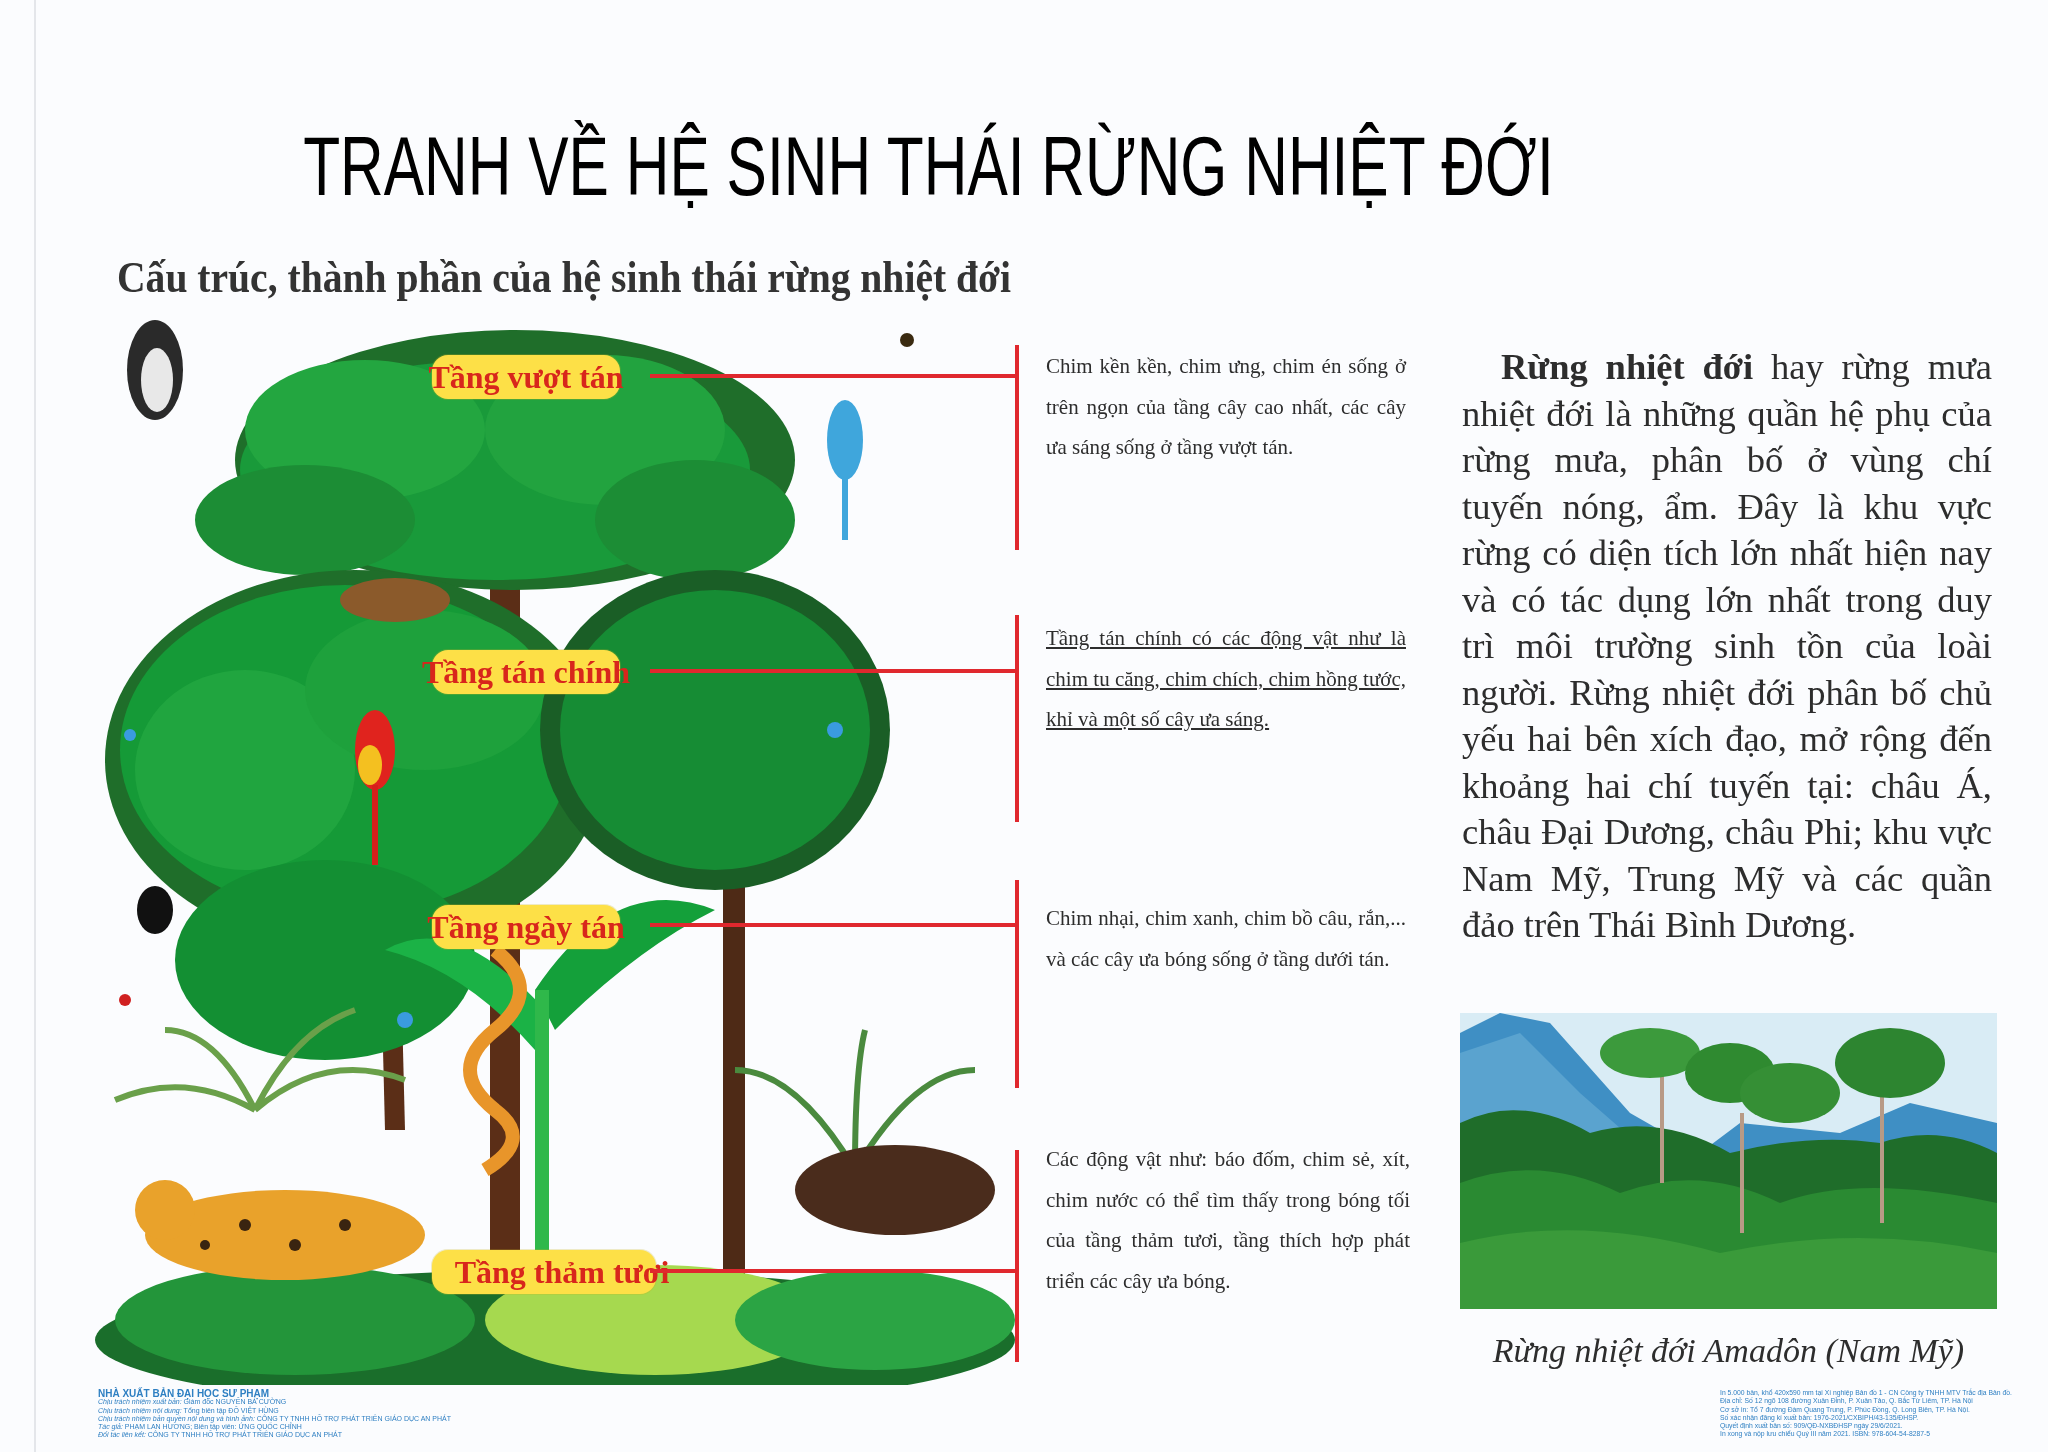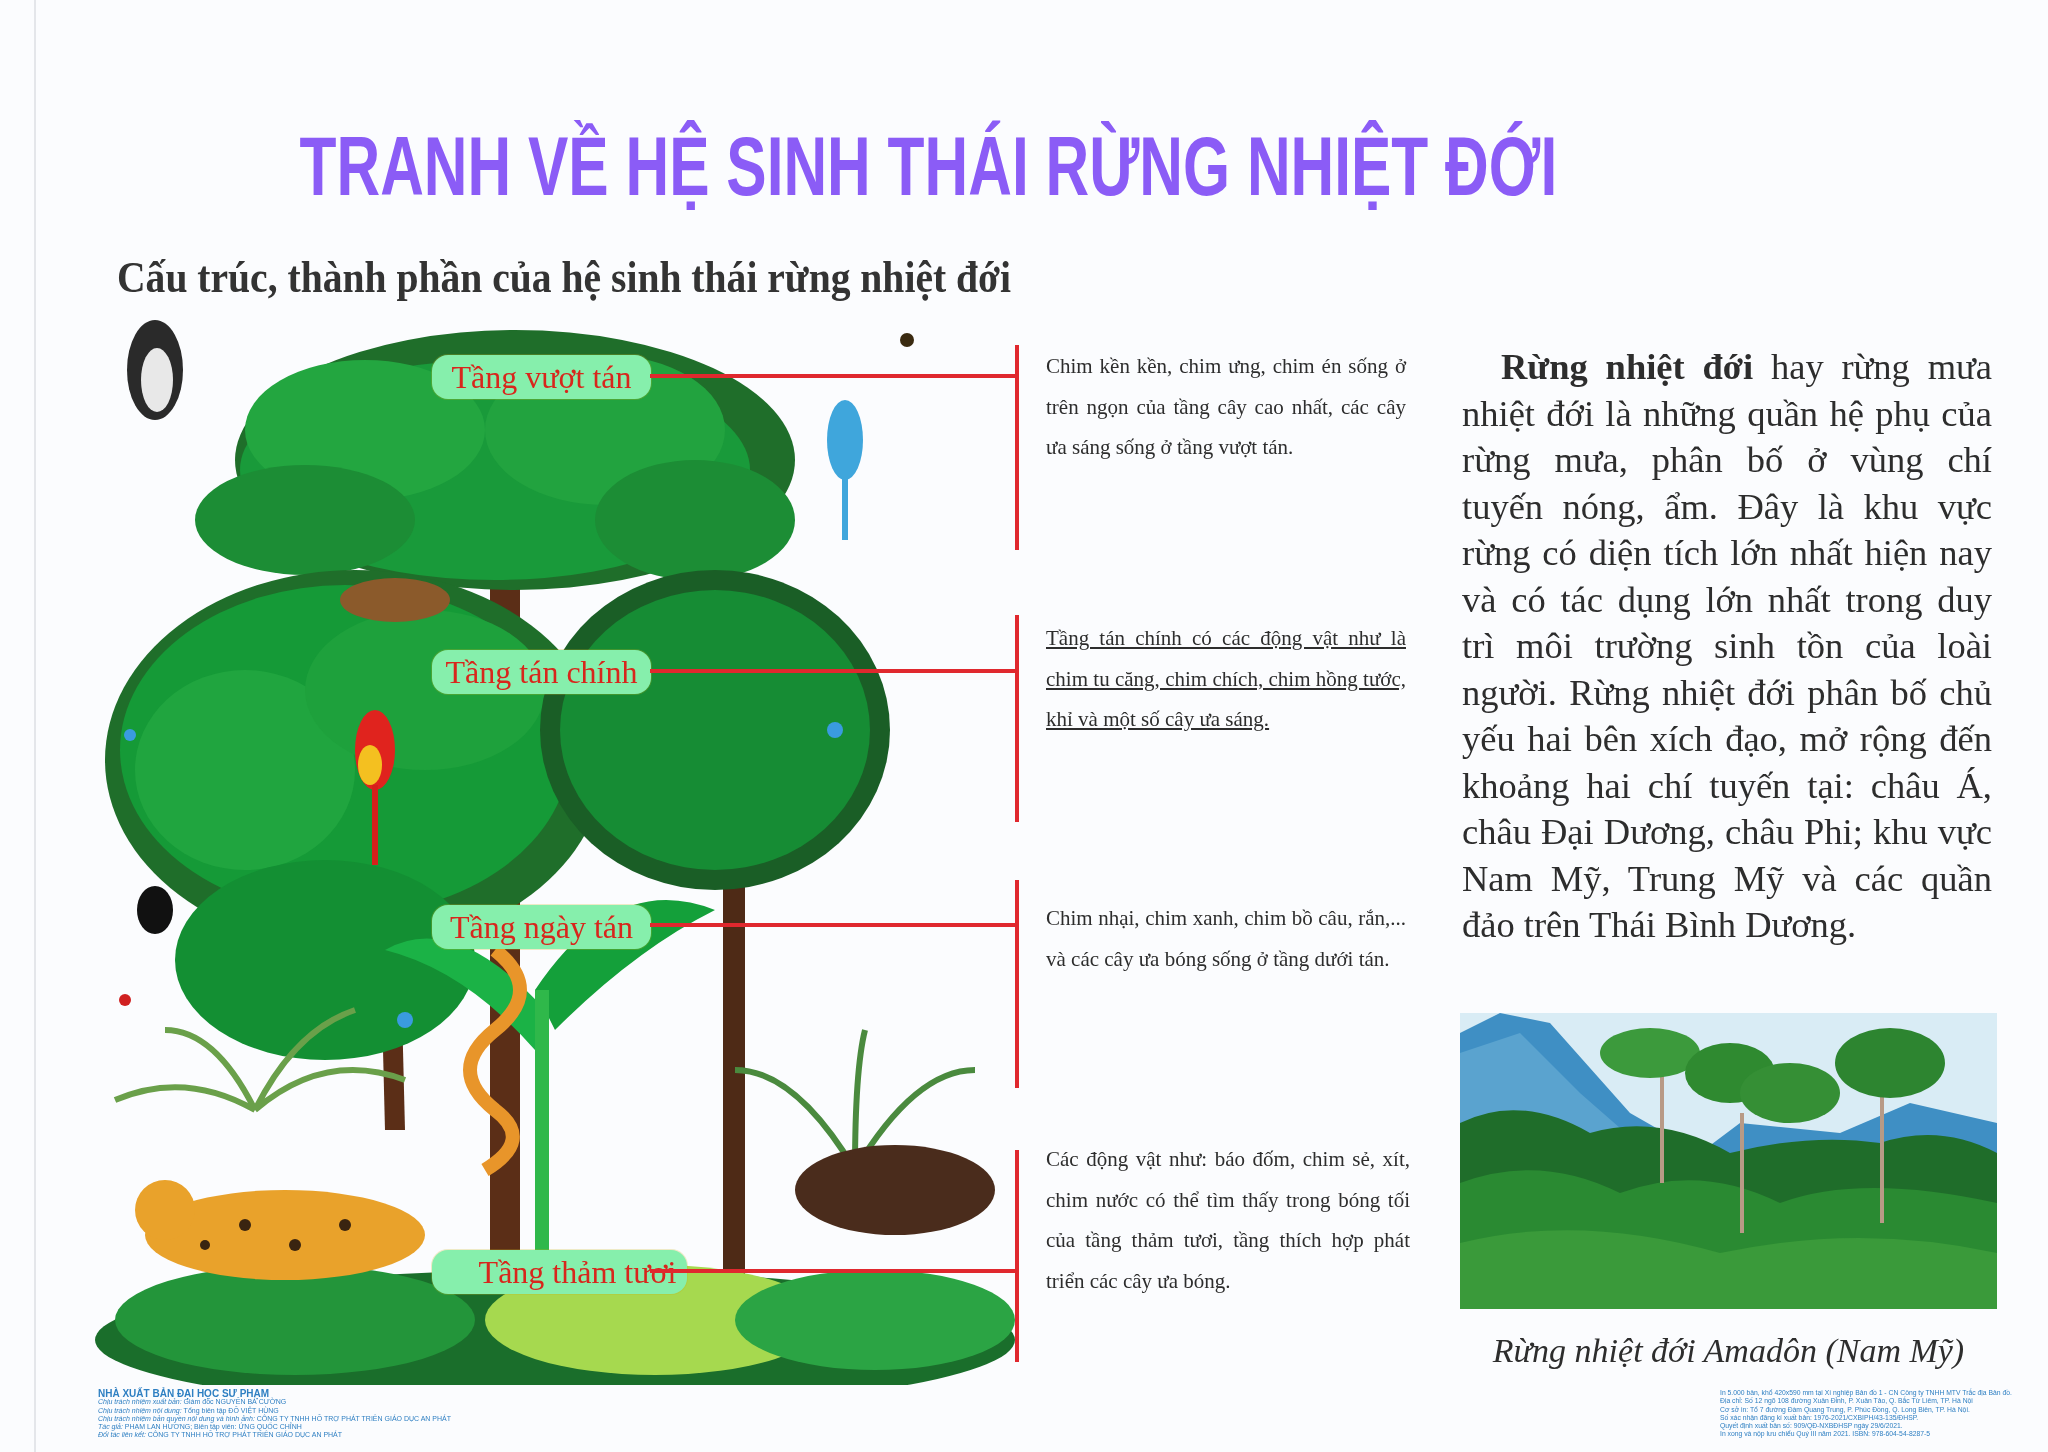--- a/index.html
+++ b/index.html
@@ -3,37 +3,37 @@
 <meta charset="utf-8">
 <style>
   html, body { margin:0; padding:0; }
   body {
     width:2048px; height:1452px; position:relative; overflow:hidden;
     background:#fbfcfe; font-family:"Liberation Serif", serif; color:#2b2b2b;
   }
   .edge-line { position:absolute; left:34px; top:0; width:2px; height:1452px; background:#e4e6ea; }
   .title {
     position:absolute; left:0; top:62px; width:1856px; text-align:center;
-    font-family:"Liberation Sans", sans-serif; font-weight:bold; font-size:84px;
-    color:#8b5cf6; letter-spacing:0px;
+    font-family:"Liberation Sans", sans-serif; font-weight:normal; font-size:84px;
+    color:#000000; letter-spacing:0px;
   }
   .title span { display:inline-block; transform:scaleX(0.72); transform-origin:center; white-space:nowrap; }
   .subtitle {
     position:absolute; left:117px; top:214px; font-size:45px; font-weight:bold; color:#333;
     white-space:nowrap;
   }
   .subtitle span { display:inline-block; transform:scaleX(0.88); transform-origin:left; }
 
   
   .illus { position:absolute; left:95px; top:310px; width:920px; height:1075px; }
   .illus svg { width:100%; height:100%; display:block; }
 
   .pill {
-    position:absolute; left:432px; width:219px; height:44px; border-radius:16px;
-    background:#86efac; color:#d8261c; font-weight:normal; font-size:32px;
+    position:absolute; left:432px; width:188px; height:44px; border-radius:16px;
+    background:#fde047; color:#d8261c; font-weight:bold; font-size:32px;
     display:flex; align-items:center; justify-content:center; white-space:nowrap;
     box-shadow:0 0 0 1px rgba(200,180,30,0.25);
   }
   .hline { position:absolute; left:650px; width:368px; height:4px; background:#e0282e; }
   .vline { position:absolute; left:1015px; width:4px; background:#e0282e; }
 
   .desc {
     position:absolute; left:1046px; width:360px; font-size:21px; line-height:40.5px;
     text-align:justify; text-align-last:left; color:#2d2d2d;
   }

